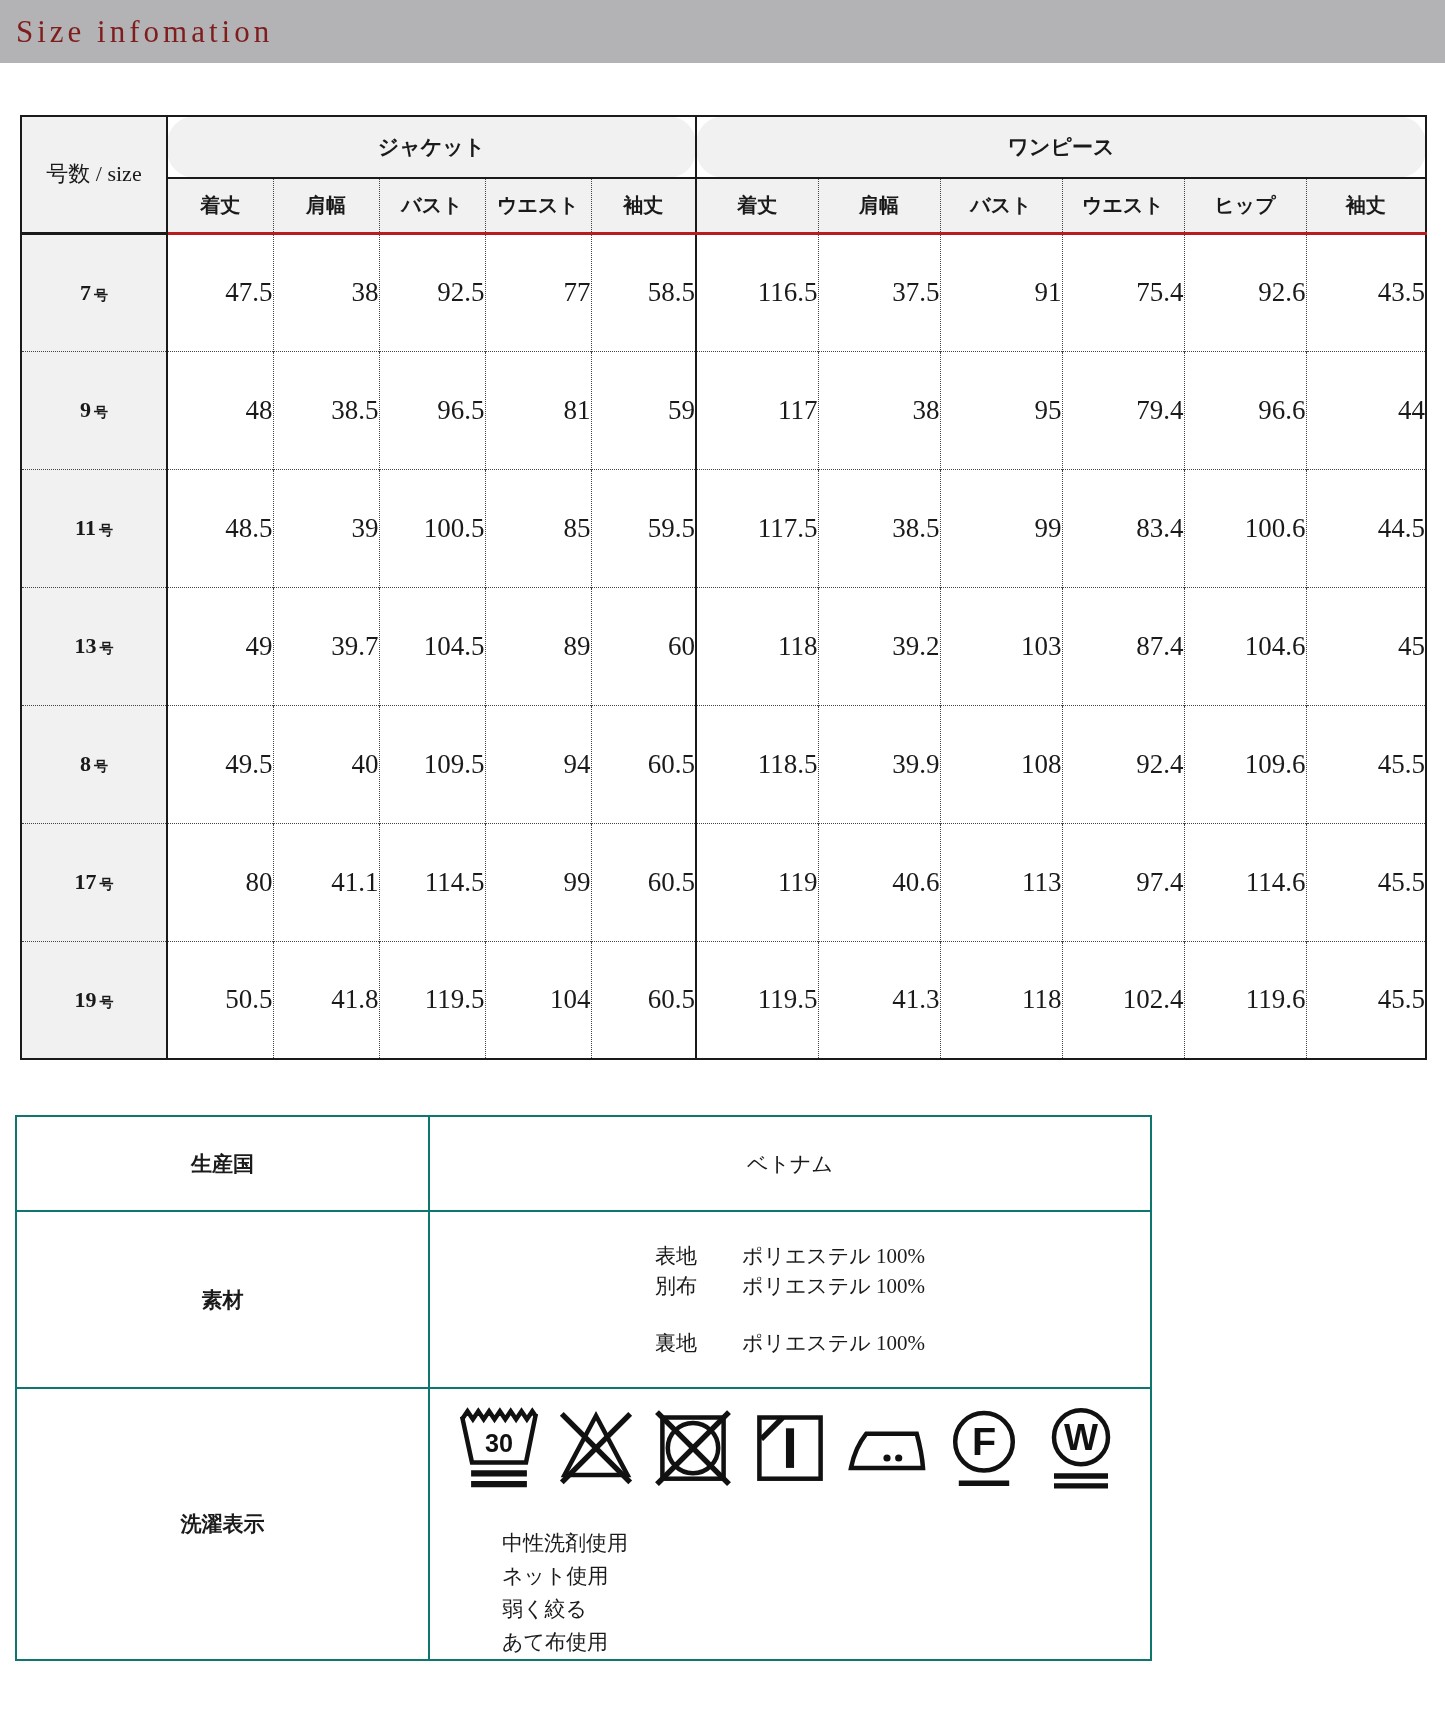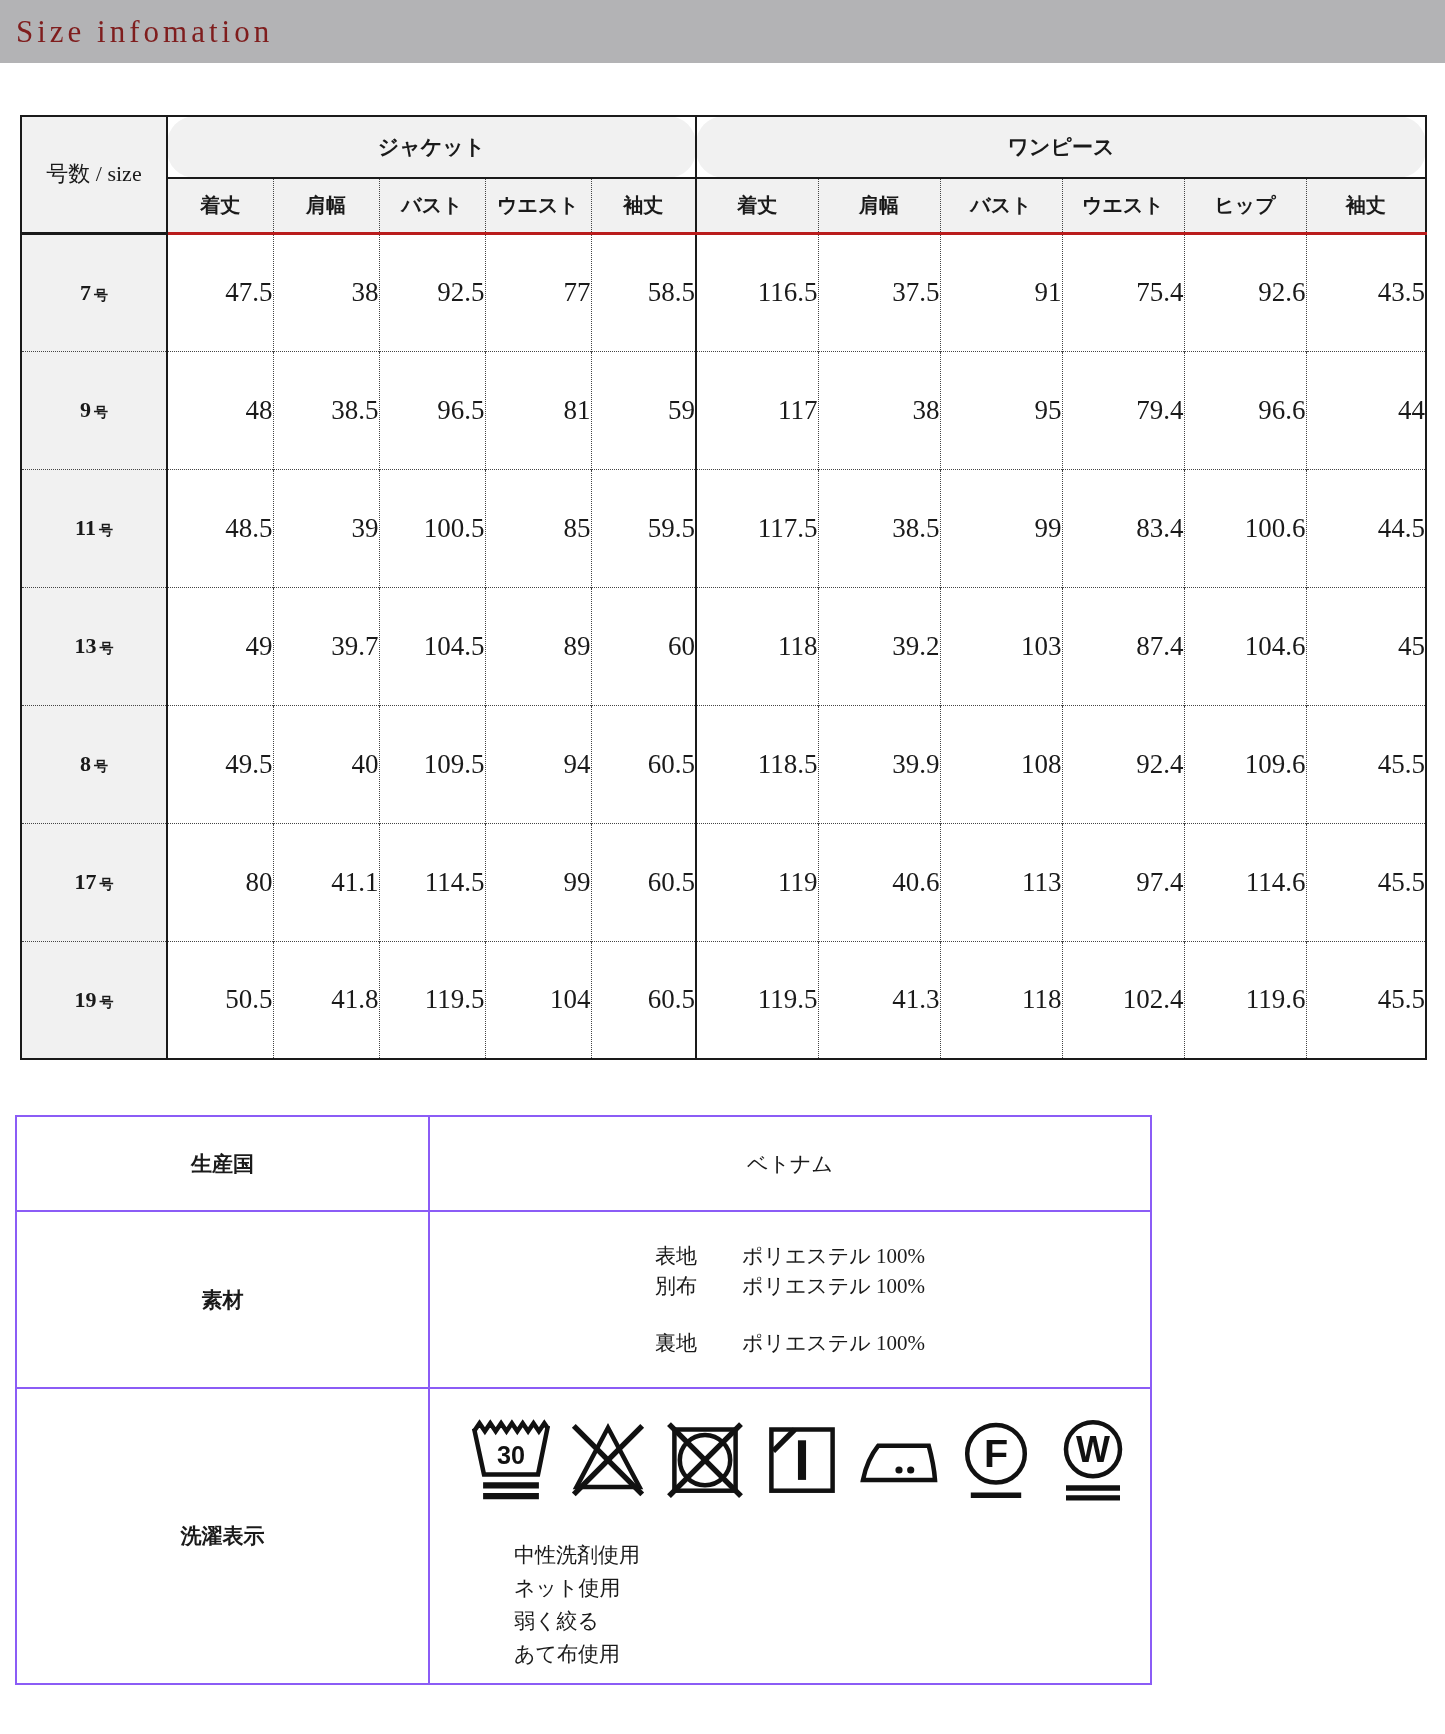--- a/index.html
+++ b/index.html
@@ -48,21 +48,21 @@
   tr.data-row th,tr.data-row td{border-top:1px dotted #444;}
   td.val{
     text-align:right;font-size:27px;padding-right:12px;background:#ffffff;
   }
   
   table.info-table{
     margin:55px 0 0 15px;width:1135px;table-layout:fixed;
     border-collapse:collapse;border:2px solid #1a1a1a;
   }
   table.info-table th,table.info-table td{
-    border:2px solid #8b5cf6;padding:12px;vertical-align:middle;
+    border:2px solid #0f766e;padding:0;vertical-align:middle;
   }
   .info-label{font-weight:bold;font-size:21px;text-align:center;background:#fff;}
   .info-value{font-size:21px;text-align:center;background:#fff;}
   tr.row-country{height:95px;}
   tr.row-material{height:177px;}
   tr.row-care{height:270px;}
   .materials{display:inline-block;text-align:left;}
   .mat-row{display:flex;line-height:30px;}
   .mat-row .part{width:52px;}
   .mat-row .comp{margin-left:35px;text-align:center;}

